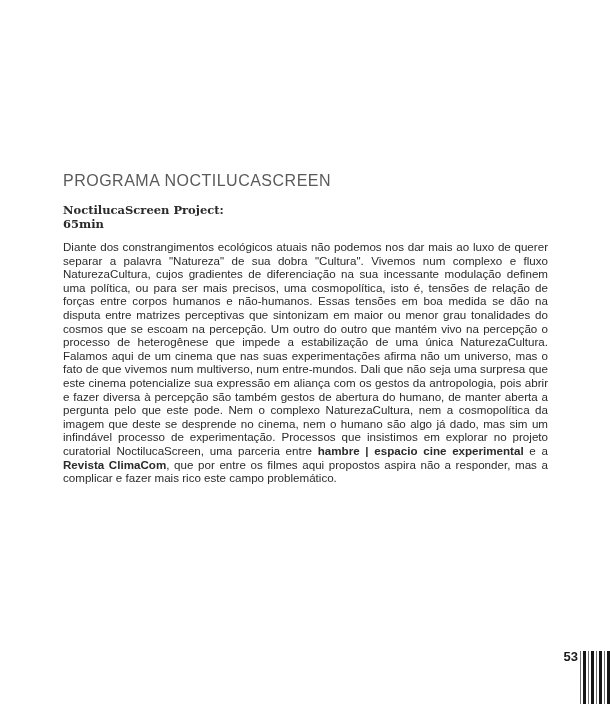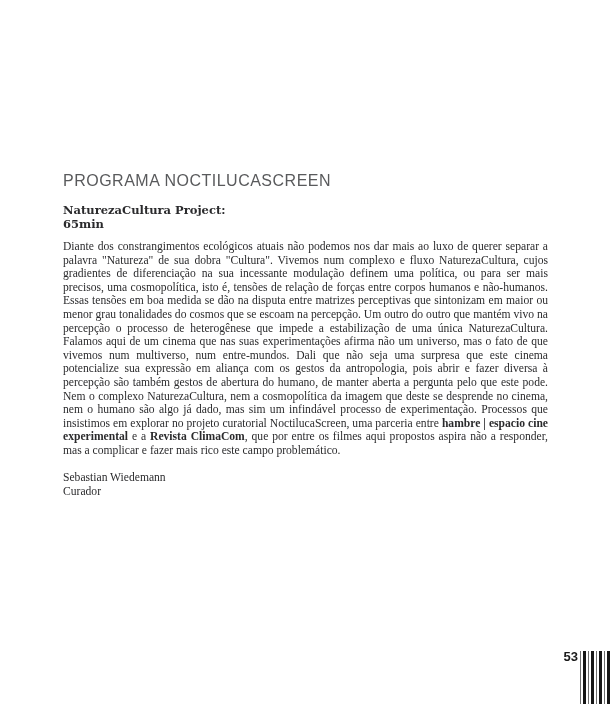--- a/index.html
+++ b/index.html
@@ -37,21 +37,21 @@
     color: #2b2b2d;
   }
   .program-heading .bold-line {
     font-weight: 700;
   }
   .program-heading .duration {
     font-weight: 700;
   }
   .body-text {
     margin: 9px 0 0 0;
-    font-family: Liberation Serif, serif;
+    font-family: Liberation Sans, sans-serif;
     font-size: 11.6px;
     line-height: 13.6px;
     text-align: justify;
     color: #2b2b2d;
   }
   .body-text b {
     font-weight: 700;
   }
   .signature {
     margin-top: 13px;
@@ -88,30 +88,26 @@
   }
 </style>
 </head>
 <body>
 
 <div class="page">
   <div class="content">
     <h1 class="title">PROGRAMA NOCTILUCASCREEN</h1>
 
     <div class="program-heading">
-      <div class="bold-line">NaturezaCultura Project:</div>
+      <div class="bold-line">NoctilucaScreen Project:</div>
       <div class="duration">65min</div>
     </div>
 
     <p class="body-text"><span>Diante dos constrangimentos ecológicos atuais não podemos nos dar mais ao luxo de querer separar a palavra "Natureza" de sua dobra "Cultura". Vivemos num complexo e fluxo NaturezaCultura, cujos gradientes de diferenciação na sua incessante modulação definem uma política, ou para ser mais precisos, uma cosmopolítica, isto é, tensões de relação de forças entre corpos humanos e não-humanos. Essas tensões em boa medida se dão na disputa entre matrizes perceptivas que sintonizam em maior ou menor grau tonalidades do cosmos que se escoam na percepção. Um outro do outro que mantém vivo na percepção o processo de heterogênese que impede a estabilização de uma única NaturezaCultura. Falamos aqui de um cinema que nas suas experimentações afirma não um universo, mas o fato de que vivemos num multiverso, num entre-mundos. Dali que não seja uma surpresa que este cinema potencialize sua expressão em aliança com os gestos da antropologia, pois abrir e fazer diversa à percepção são também gestos de abertura do humano, de manter aberta a pergunta pelo que este pode. Nem o complexo NaturezaCultura, nem a cosmopolítica da imagem que deste se desprende no cinema, nem o humano são algo já dado, mas sim um infindável processo de experimentação. Processos que insistimos em explorar no projeto curatorial NoctilucaScreen, uma parceria entre </span><b>hambre | espacio cine experimental</b><span> e a </span><b>Revista ClimaCom</b><span>, que por entre os filmes aqui propostos aspira não a responder, mas a complicar e fazer mais rico este campo problemático.</span></p>
 
-    <div class="signature">
-      <div>Sebastian Wiedemann</div>
-      <div>Curador</div>
-    </div>
   </div>
 
   <div class="page-number">53</div>
   <div class="barcode">
       <span class="bar" style="width: 1px; background: rgb(111, 111, 111);"></span>
       <span class="bar" style="width: 3px; background: rgb(22, 22, 22);"></span>
       <span class="bar" style="width: 1px; background: rgb(111, 111, 111);"></span>
       <span class="bar" style="width: 3px; background: rgb(22, 22, 22);"></span>
       <span class="bar" style="width: 1px; background: rgb(111, 111, 111);"></span>
       <span class="bar" style="width: 3px; background: rgb(22, 22, 22);"></span>

